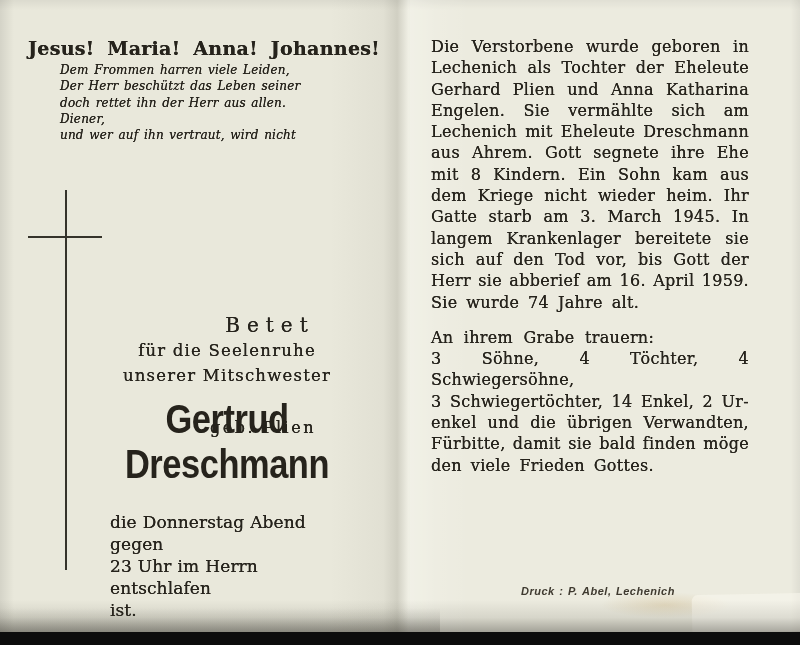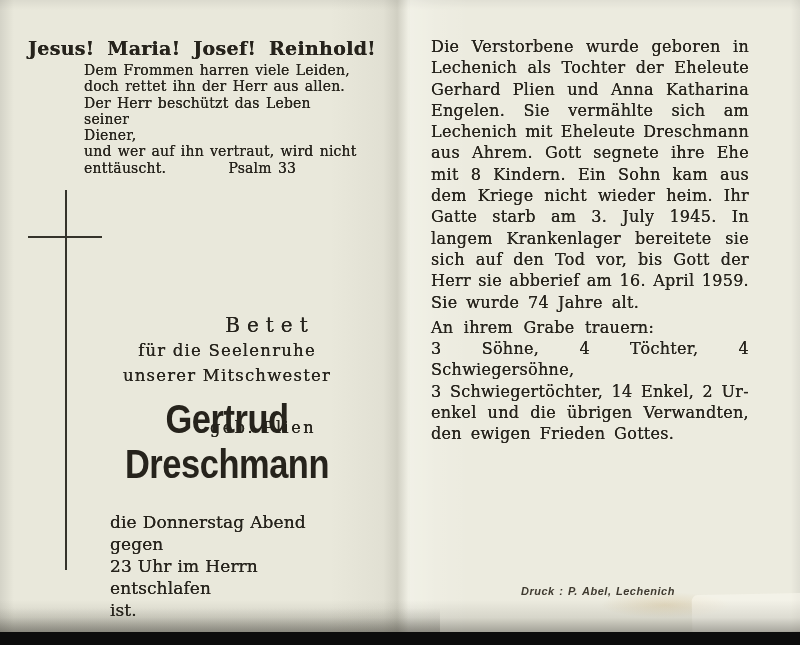--- a/index.html
+++ b/index.html
@@ -54,22 +54,22 @@
   
   .ink{text-shadow:0 0 0.45px currentColor;}
 
   
   .invocation{
     position:absolute;left:28px;top:37px;width:360px;
     font-size:19px;font-weight:bold;letter-spacing:0.3px;word-spacing:6px;
     white-space:nowrap;
   }
   .psalm{
-    position:absolute;left:84px;top:62px;width:276px;
-    font-size:14px;line-height:16.3px;letter-spacing:0.2px;word-spacing:1.5px;
+    position:absolute;left:60px;top:62px;width:276px;
+    font-size:12px;line-height:16.3px;letter-spacing:0.2px;word-spacing:1.5px;font-style:italic;
   }
   .psalm-last{display:block;}
   .psalm-attr{display:inline-block;margin-left:56px;}
 
   .cross{position:absolute;left:0;top:0;}
   .cross-v{position:absolute;left:65px;top:190px;width:2.2px;height:380px;background:#35332b;}
   .cross-h{position:absolute;left:28px;top:236px;width:74px;height:2.2px;background:#35332b;}
 
   .prayer{position:absolute;left:66px;top:0;width:322px;text-align:center;}
   .betet{position:absolute;top:313px;width:100%;font-size:20px;letter-spacing:7px;padding-left:43px;}
@@ -86,51 +86,47 @@
   .death-block{
     position:absolute;left:110px;top:468px;width:250px;
     font-size:17px;line-height:22px;letter-spacing:0.1px;word-spacing:0.5px;margin-top:43px;
   }
 
   
   .right-col{position:absolute;left:431px;top:36px;width:318px;}
   .line{font-size:16px;line-height:21.3px;letter-spacing:0.3px;}
   .jl{text-align:justify;text-align-last:justify;}
   .ll{text-align:left;word-spacing:3.5px;}
-  .mourners{margin-top:4px;}
+  .mourners{margin-top:14px;}
   .mourners .lead{word-spacing:5px;}
 
   .printer{
     position:absolute;left:521px;top:585px;
     font-family:"Liberation Sans", sans-serif;font-style:italic;font-weight:bold;
     font-size:11px;letter-spacing:0.5px;word-spacing:1px;color:#3f3a30;
   }
 </style>
 </head>
 <body>
 
 <div class="scan">
 
   <div class="fold"></div>
   <div class="right-lighten"></div>
 
   <div>
 
-    <div class="invocation ink">Jesus!  Maria!  Josef!  Reinhold!</div>
+    <div class="invocation ink">Jesus!  Maria!  Anna!  Johannes!</div>
 
     <div class="psalm ink">
       <div>Dem Frommen harren viele Leiden,</div>
+      <div>Der Herr beschützt das Leben seiner</div>
       <div>doch rettet ihn der Herr aus allen.</div>
-      <div>Der Herr beschützt das Leben seiner</div>
       <div>Diener,</div>
       <div>und wer auf ihn vertraut, wird nicht</div>
-      <div class="psalm-last">
-        <span>enttäuscht.</span>
-        <span class="psalm-attr">Psalm 33</span>
-      </div>
     </div>
 
     <div class="cross">
       <div class="cross-v"></div>
       <div class="cross-h"></div>
     </div>
 
     <div class="prayer">
       <div class="betet ink">Betet</div>
       <div class="prayer-l2 ink">für die Seelenruhe</div>
@@ -152,33 +148,34 @@
 
     <div>
       <div class="line jl ink">Die Verstorbene wurde geboren in</div>
       <div class="line jl ink">Lechenich als Tochter der Eheleute</div>
       <div class="line jl ink">Gerhard Plien und Anna Katharina</div>
       <div class="line jl ink">Engelen.  Sie vermählte sich am</div>
       <div class="line jl ink">Lechenich mit Eheleute Dreschmann</div>
       <div class="line jl ink">aus Ahrem. Gott segnete ihre Ehe</div>
       <div class="line jl ink">mit 8 Kindern.  Ein Sohn kam aus</div>
       <div class="line jl ink">dem Kriege nicht wieder heim.  Ihr</div>
-      <div class="line jl ink">Gatte starb am 3. July 1945. In</div>
+      <div class="line jl ink">Gatte starb am 3. March 1945. In</div>
       <div class="line jl ink">langem Krankenlager bereitete sie</div>
       <div class="line jl ink">sich auf den Tod vor, bis Gott der</div>
       <div class="line jl ink">Herr sie abberief am 16. April 1959.</div>
       <div class="line ll ink">Sie wurde 74 Jahre alt.</div>
     </div>
 
     <div class="mourners">
       <div class="line ll lead ink">An ihrem Grabe trauern:</div>
       <div class="line jl ink">3 Söhne, 4 Töchter, 4 Schwiegersöhne,</div>
       <div class="line jl ink">3 Schwiegertöchter, 14 Enkel, 2 Ur-</div>
       <div class="line jl ink">enkel und die übrigen Verwandten,</div>
-      <div class="line ll ink">den ewigen Frieden Gottes.</div>
+      <div class="line jl ink">Fürbitte, damit sie bald finden möge</div>
+      <div class="line ll ink">den viele Frieden Gottes.</div>
     </div>
   </div>
 
   <div class="printer">Druck : P. Abel, Lechenich</div>
 
   <div class="stain"></div>
   <div class="paper-edge-br"></div>
   <div class="bottom-shadow"></div>
   <div class="bottom-shadow-left"></div>
   <div class="black-band"></div>

